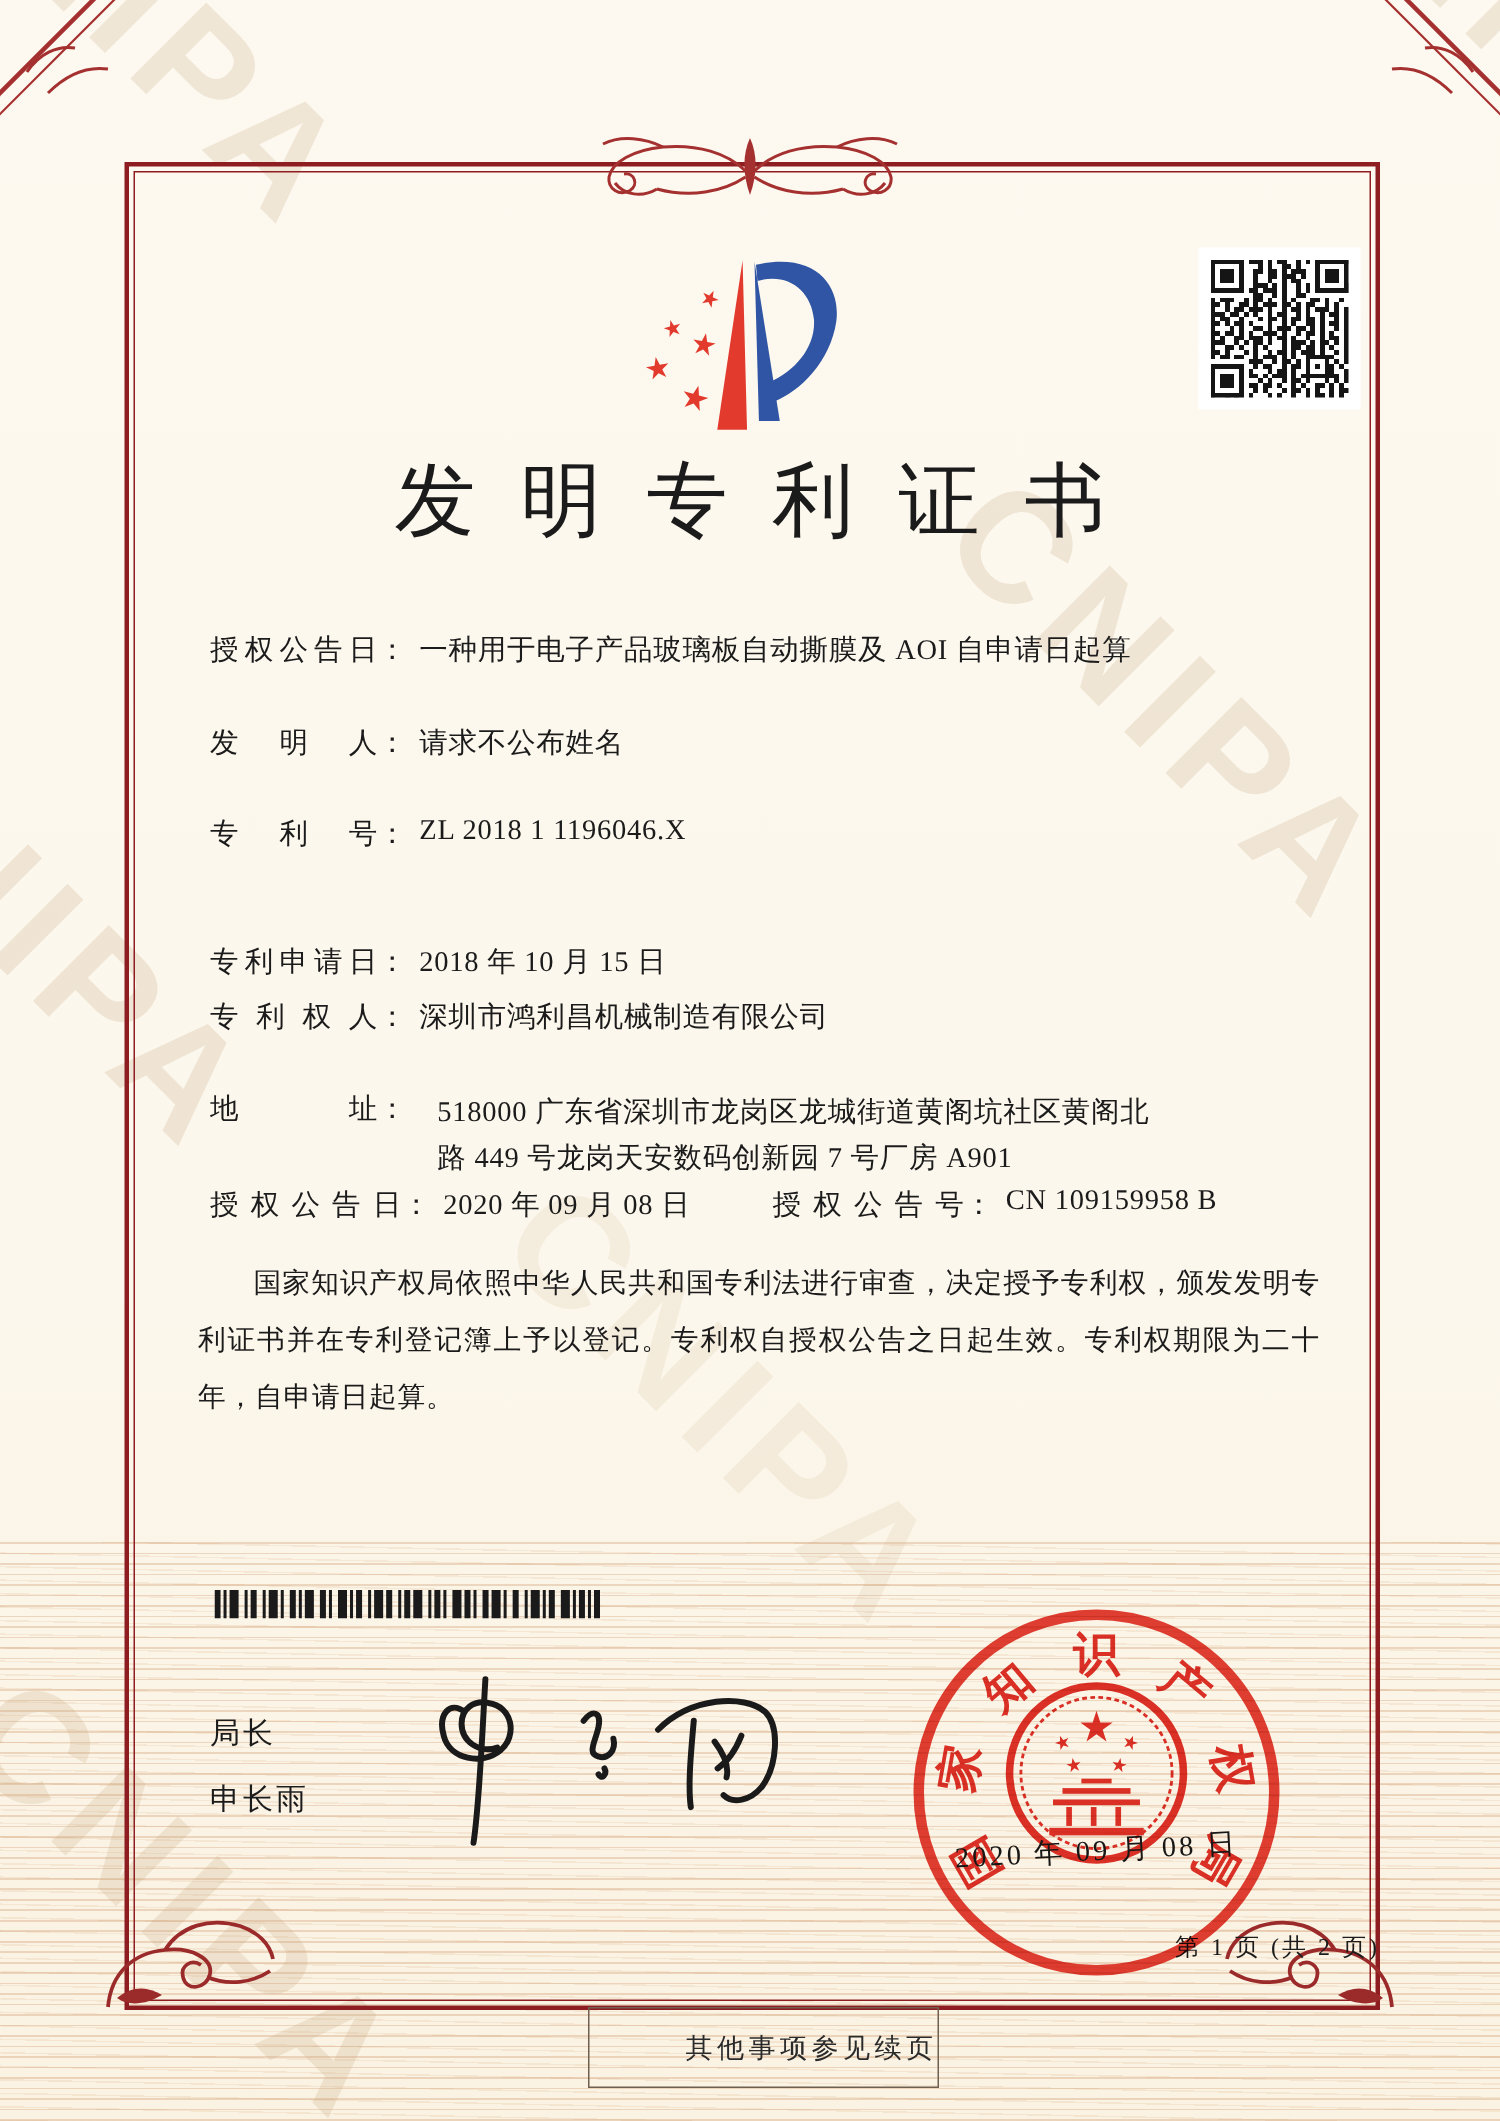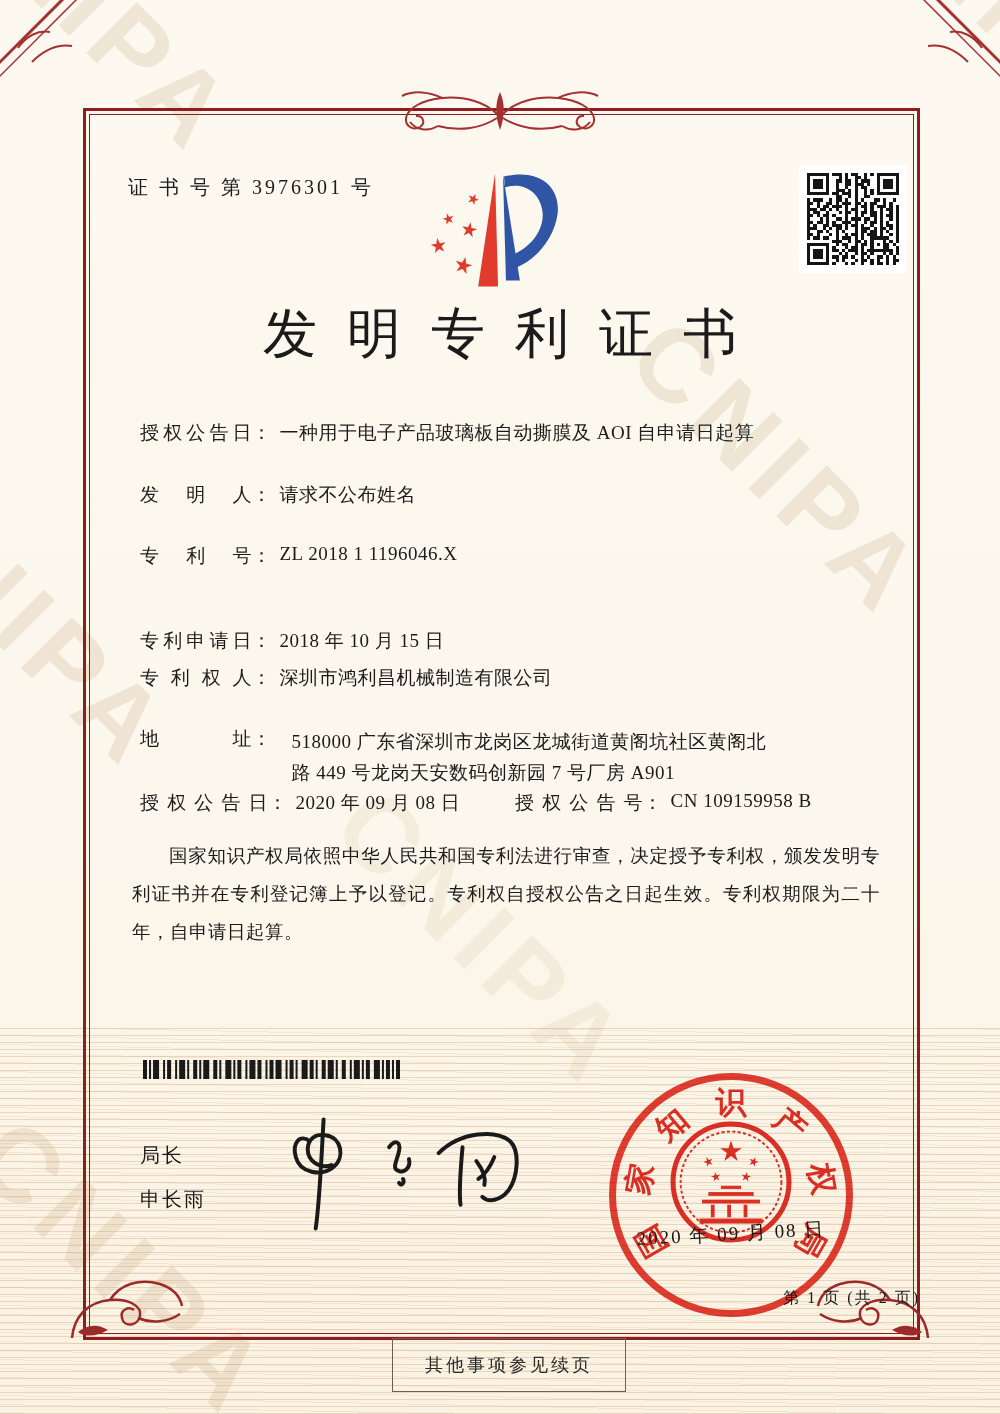--- a/index.html
+++ b/index.html
@@ -50,21 +50,21 @@
   .seal-ring{position:absolute;left:0;top:0;width:230px;height:230px;border:7px solid rgba(224,48,36,.92);
              border-radius:50%;}
   .seal-char{position:absolute;left:50%;top:50%;width:34px;margin-left:-17px;margin-top:-17px;height:34px;
              font-size:31px;font-weight:bold;color:#df3229;text-align:center;line-height:34px;}
   .seal-emblem{position:absolute;left:59px;top:46px;}
   .seal-date{position:absolute;left:-14px;top:148px;width:272px;text-align:center;font-size:19px;
              color:#181818;letter-spacing:2px;transform:rotate(-3deg);z-index:6;mix-blend-mode:normal;}
   
   .pageno{left:83px;top:1288px;width:837px;text-align:right;font-size:16px;letter-spacing:2px;z-index:4;}
   .contbox{left:392px;top:1338px;width:232px;height:52px;border:1px solid #6f5f4e;z-index:4;
-           text-align:center;line-height:52px;font-size:18px;letter-spacing:3px;color:#2a2a2a;}
+           text-align:right;line-height:52px;font-size:18px;letter-spacing:3px;color:#2a2a2a;}
 </style>
 </head>
 <body>
 
 <div class="page">
 
   <div class="abs waves"></div>
 
   <div class="abs wm" style="left:-95px;top:-55px;">CNIPA</div>
   <div class="abs wm" style="left:795px;top:-85px;">CNIPA</div>
@@ -120,21 +120,20 @@
     <g transform="translate(120,0) scale(-1,1)">
       <g stroke="#9b2a2a" fill="none" stroke-width="2.5">
         <path d="M4,66 C6,44 20,30 42,28 C60,26 74,34 72,44 C70,54 56,56 54,46 C52,38 60,34 66,38"></path>
         <path d="M42,28 C52,12 72,6 92,12 C104,16 112,24 114,34"></path>
         <path d="M70,46 C84,52 100,50 112,42"></path>
       </g>
       <path d="M10,60 C20,52 30,52 40,58 C30,64 18,66 10,60 Z" fill="#9b2a2a"></path>
     </g>
   </svg>
 
-  <div class="abs certno content">证 书 号 第 3976301 号</div>
 
   <svg class="abs logo content" width="248" height="134" viewBox="0 0 250 132">
     <defs>
       <polygon id="st" points="0,-1 0.225,-0.309 0.951,-0.309 0.363,0.118 0.588,0.809 0,0.382 -0.588,0.809 -0.363,0.118 -0.951,-0.309 -0.225,-0.309"></polygon>
     </defs>
     <polygon points="118,6 101,120 121,120" fill="#e23b2e"></polygon>
     <polygon points="126,7 129,114 143,114" fill="#2f55a4"></polygon>
     <path d="M127,9 C168,0 184,24 181,47 C177,74 157,94 139,101 L136,88 C154,80 167,64 166,46 C164,25 147,14 128,20 Z" fill="#2f55a4"></path>
     <use href="#st" xlink:href="#st" transform="translate(96,32) scale(6) rotate(25)" fill="#e23b2e"></use>
     <use href="#st" xlink:href="#st" transform="translate(71,52) scale(6) rotate(-15)" fill="#e23b2e"></use>

